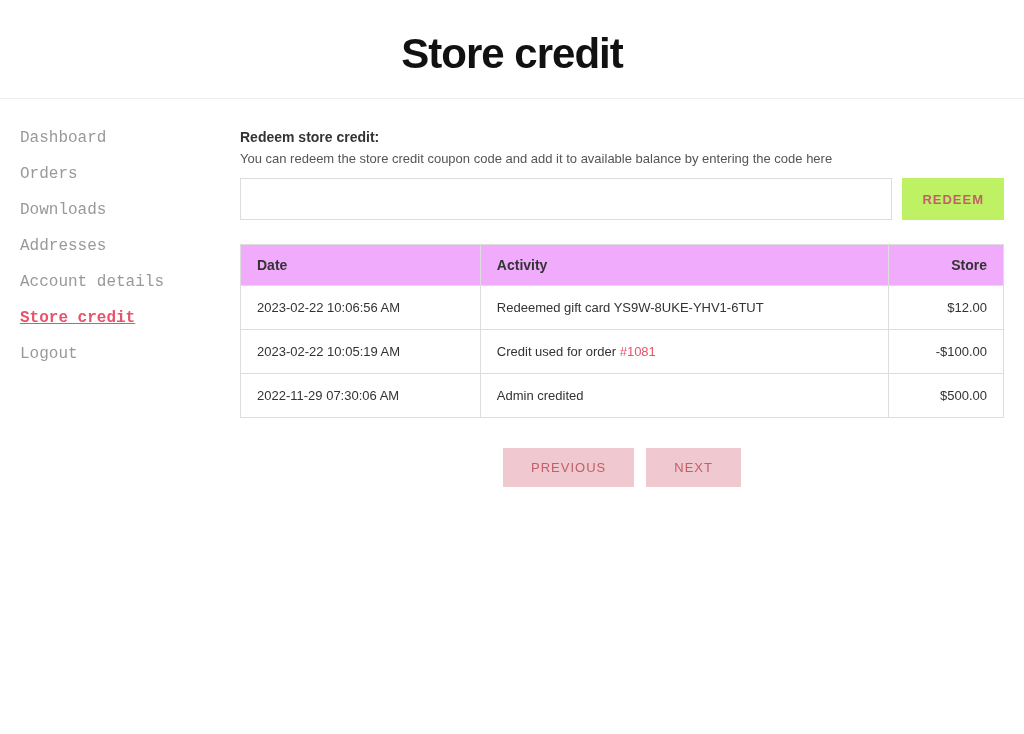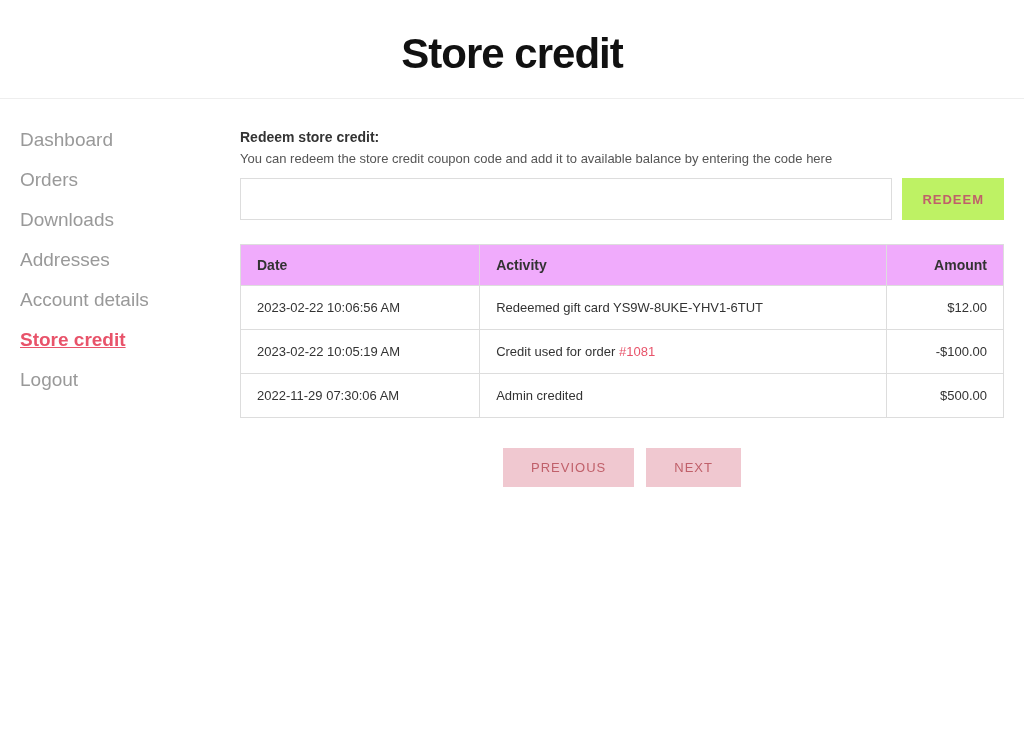--- a/index.html
+++ b/index.html
@@ -39,22 +39,23 @@
     }
     .sidebar-nav {
       list-style: none;
       display: flex;
       flex-direction: column;
       gap: 18px;
     }
     .sidebar-nav li a {
       text-decoration: none;
       color: #999;
-      font-size: 19px;
+      font-size: 16px;
       font-weight: 400;
+      font-family: Liberation Mono, monospace;
     }
     .sidebar-nav li.active a {
       color: #e8536a;
       font-weight: 600;
       text-decoration: underline;
     }
     .main-content {
       flex: 1;
       padding-left: 20px;
     }
@@ -214,21 +215,21 @@
           <input class="redeem-input" type="text" placeholder="" style="">
           <button class="redeem-button">REDEEM</button>
         </div>
       </div>
 
       <table class="transactions-table">
         <thead>
           <tr>
             <th>Date</th>
             <th>Activity</th>
-            <th>Amount</th>
+            <th>Store</th>
           </tr>
         </thead>
         <tbody id="table-body">
             <tr>
               <td>2023-02-22 10:06:56 AM</td>
               <td>Redeemed gift card YS9W-8UKE-YHV1-6TUT</td>
               <td>$12.00</td>
             </tr>
             <tr>
               <td>2023-02-22 10:05:19 AM</td>

